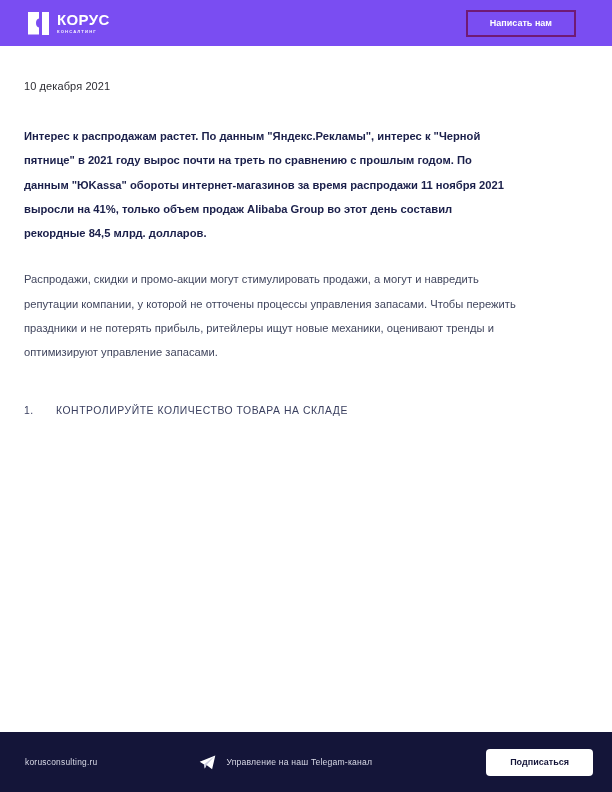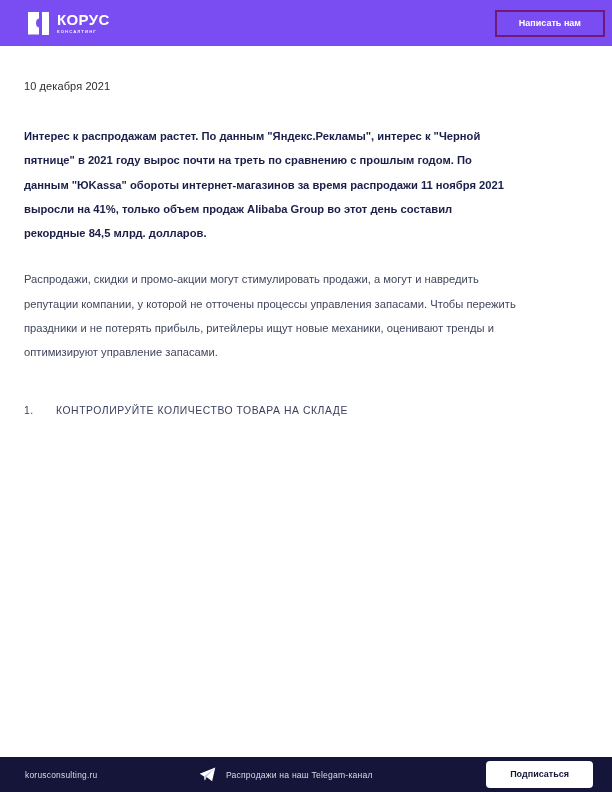--- a/index.html
+++ b/index.html
@@ -22,21 +22,21 @@
     flex-direction: column;
   }
 
   
   .site-header {
     height: 46px;
     background: #7a4df2;
     display: flex;
     align-items: center;
     justify-content: space-between;
-    padding: 0 7px 0 28px;
+    padding: 0 36px 0 28px;
     box-sizing: border-box;
     flex: 0 0 auto;
   }
   .brand {
     display: flex;
     align-items: center;
     gap: 7px;
   }
   .brand-mark {
     width: 22px;
@@ -149,21 +149,21 @@
   .rule-num {
     width: 32px;
     flex: 0 0 32px;
   }
   .rule-text {
     flex: 1 1 auto;
   }
 
   
   .site-footer {
-    height: 35px;
+    height: 60px;
     background: #141539;
     display: flex;
     align-items: center;
     padding: 0 19px 0 25px;
     box-sizing: border-box;
     flex: 0 0 auto;
   }
   .footer-site {
     color: #d8d9e6;
     font-size: 8.4px;
@@ -241,18 +241,18 @@
 
   </main>
 
   <footer class="site-footer">
     <span class="footer-site">korusconsulting.ru</span>
     <div class="footer-mid">
       <svg class="tg-icon" viewBox="0 0 24 21" aria-hidden="true">
         <path d="M1 9.4 L23 0.6 L18.5 20.2 L10.6 14.1 L8.2 19.1 L7.1 13.2 Z" fill="#ffffff"></path>
         <path d="M7.1 13.2 L23 0.6 L10.6 14.1 L8.2 19.1 Z" fill="#c9cbdd"></path>
       </svg>
-      <span class="footer-tg-text">Распродажи на наш Telegam-канал</span>
+      <span class="footer-tg-text">Управление на наш Telegam-канал</span>
     </div>
     <button class="footer-cta">Подписаться</button>
   </footer>
 
 </div>
 
 </body></html>

